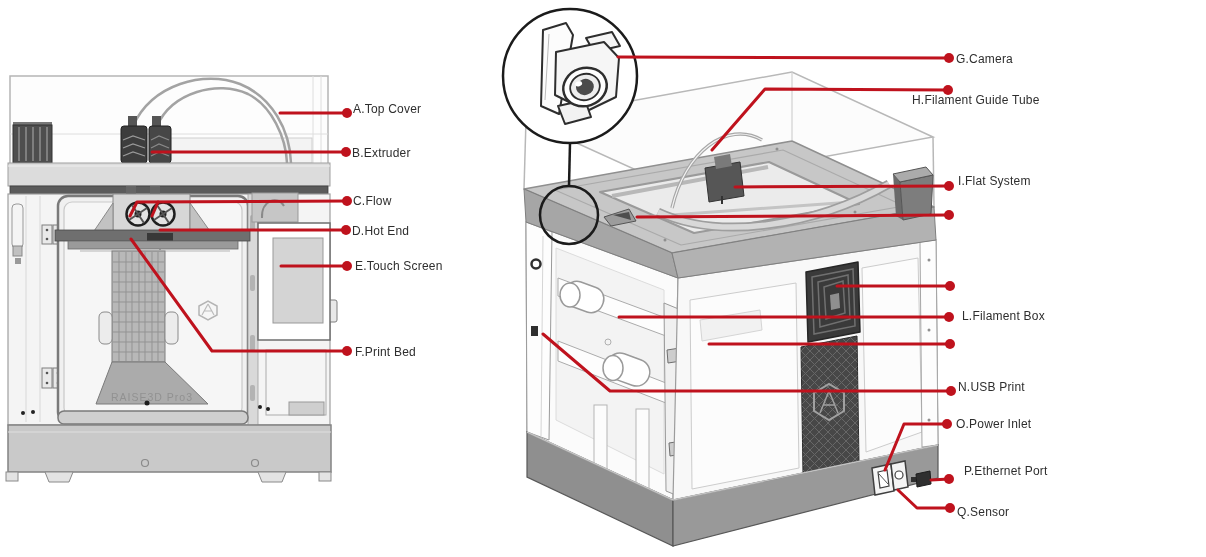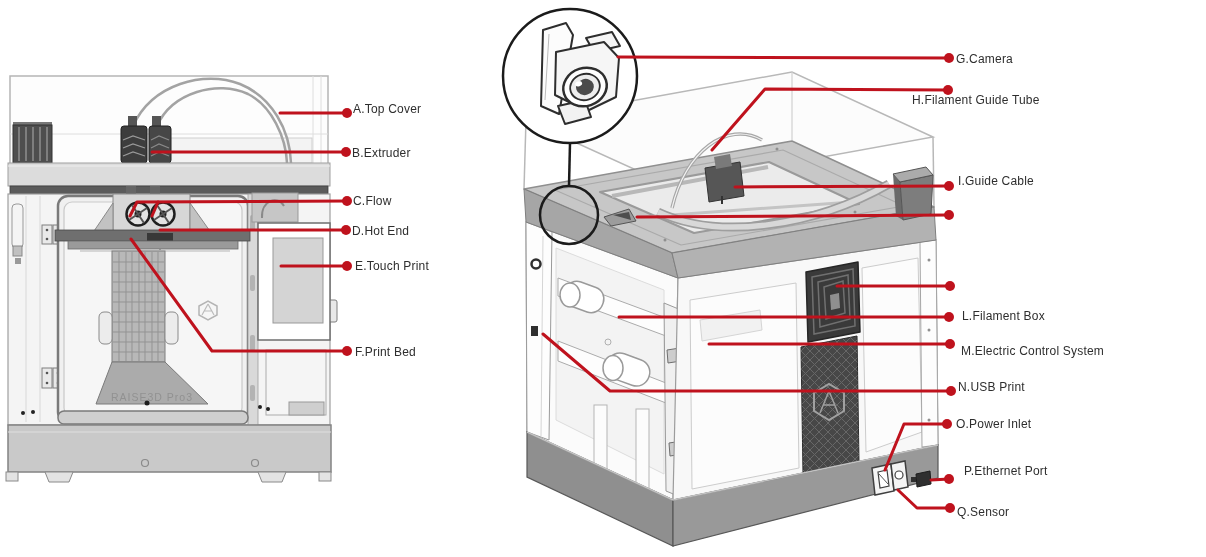--- a/index.html
+++ b/index.html
@@ -363,24 +363,23 @@
 
     <polyline class="leader" points="898,490 917,508 950,508"></polyline>
     <circle class="ldot" cx="950" cy="508" r="5"></circle>
   </g>
 </svg>
 
   <div class="part-label" style="left:353px;top:109px">A.Top Cover</div>
   <div class="part-label" style="left:352px;top:153px">B.Extruder</div>
   <div class="part-label" style="left:353px;top:201px">C.Flow</div>
   <div class="part-label" style="left:352px;top:231px">D.Hot End</div>
-  <div class="part-label" style="left:355px;top:266px">E.Touch Print</div>
+  <div class="part-label" style="left:355px;top:266px">E.Touch Screen</div>
   <div class="part-label" style="left:355px;top:352px">F.Print Bed</div>
   <div class="part-label" style="left:956px;top:59px">G.Camera</div>
   <div class="part-label" style="left:912px;top:100px">H.Filament Guide Tube</div>
-  <div class="part-label" style="left:958px;top:181px">I.Guide Cable</div>
+  <div class="part-label" style="left:958px;top:181px">I.Flat System</div>
   <div class="part-label" style="left:962px;top:316px">L.Filament Box</div>
-  <div class="part-label" style="left:961px;top:351px">M.Electric Control System</div>
   <div class="part-label" style="left:958px;top:387px">N.USB Print</div>
   <div class="part-label" style="left:956px;top:424px">O.Power Inlet</div>
   <div class="part-label" style="left:964px;top:471px">P.Ethernet Port</div>
   <div class="part-label" style="left:957px;top:512px">Q.Sensor</div>
 </div>
 
 </body></html>

